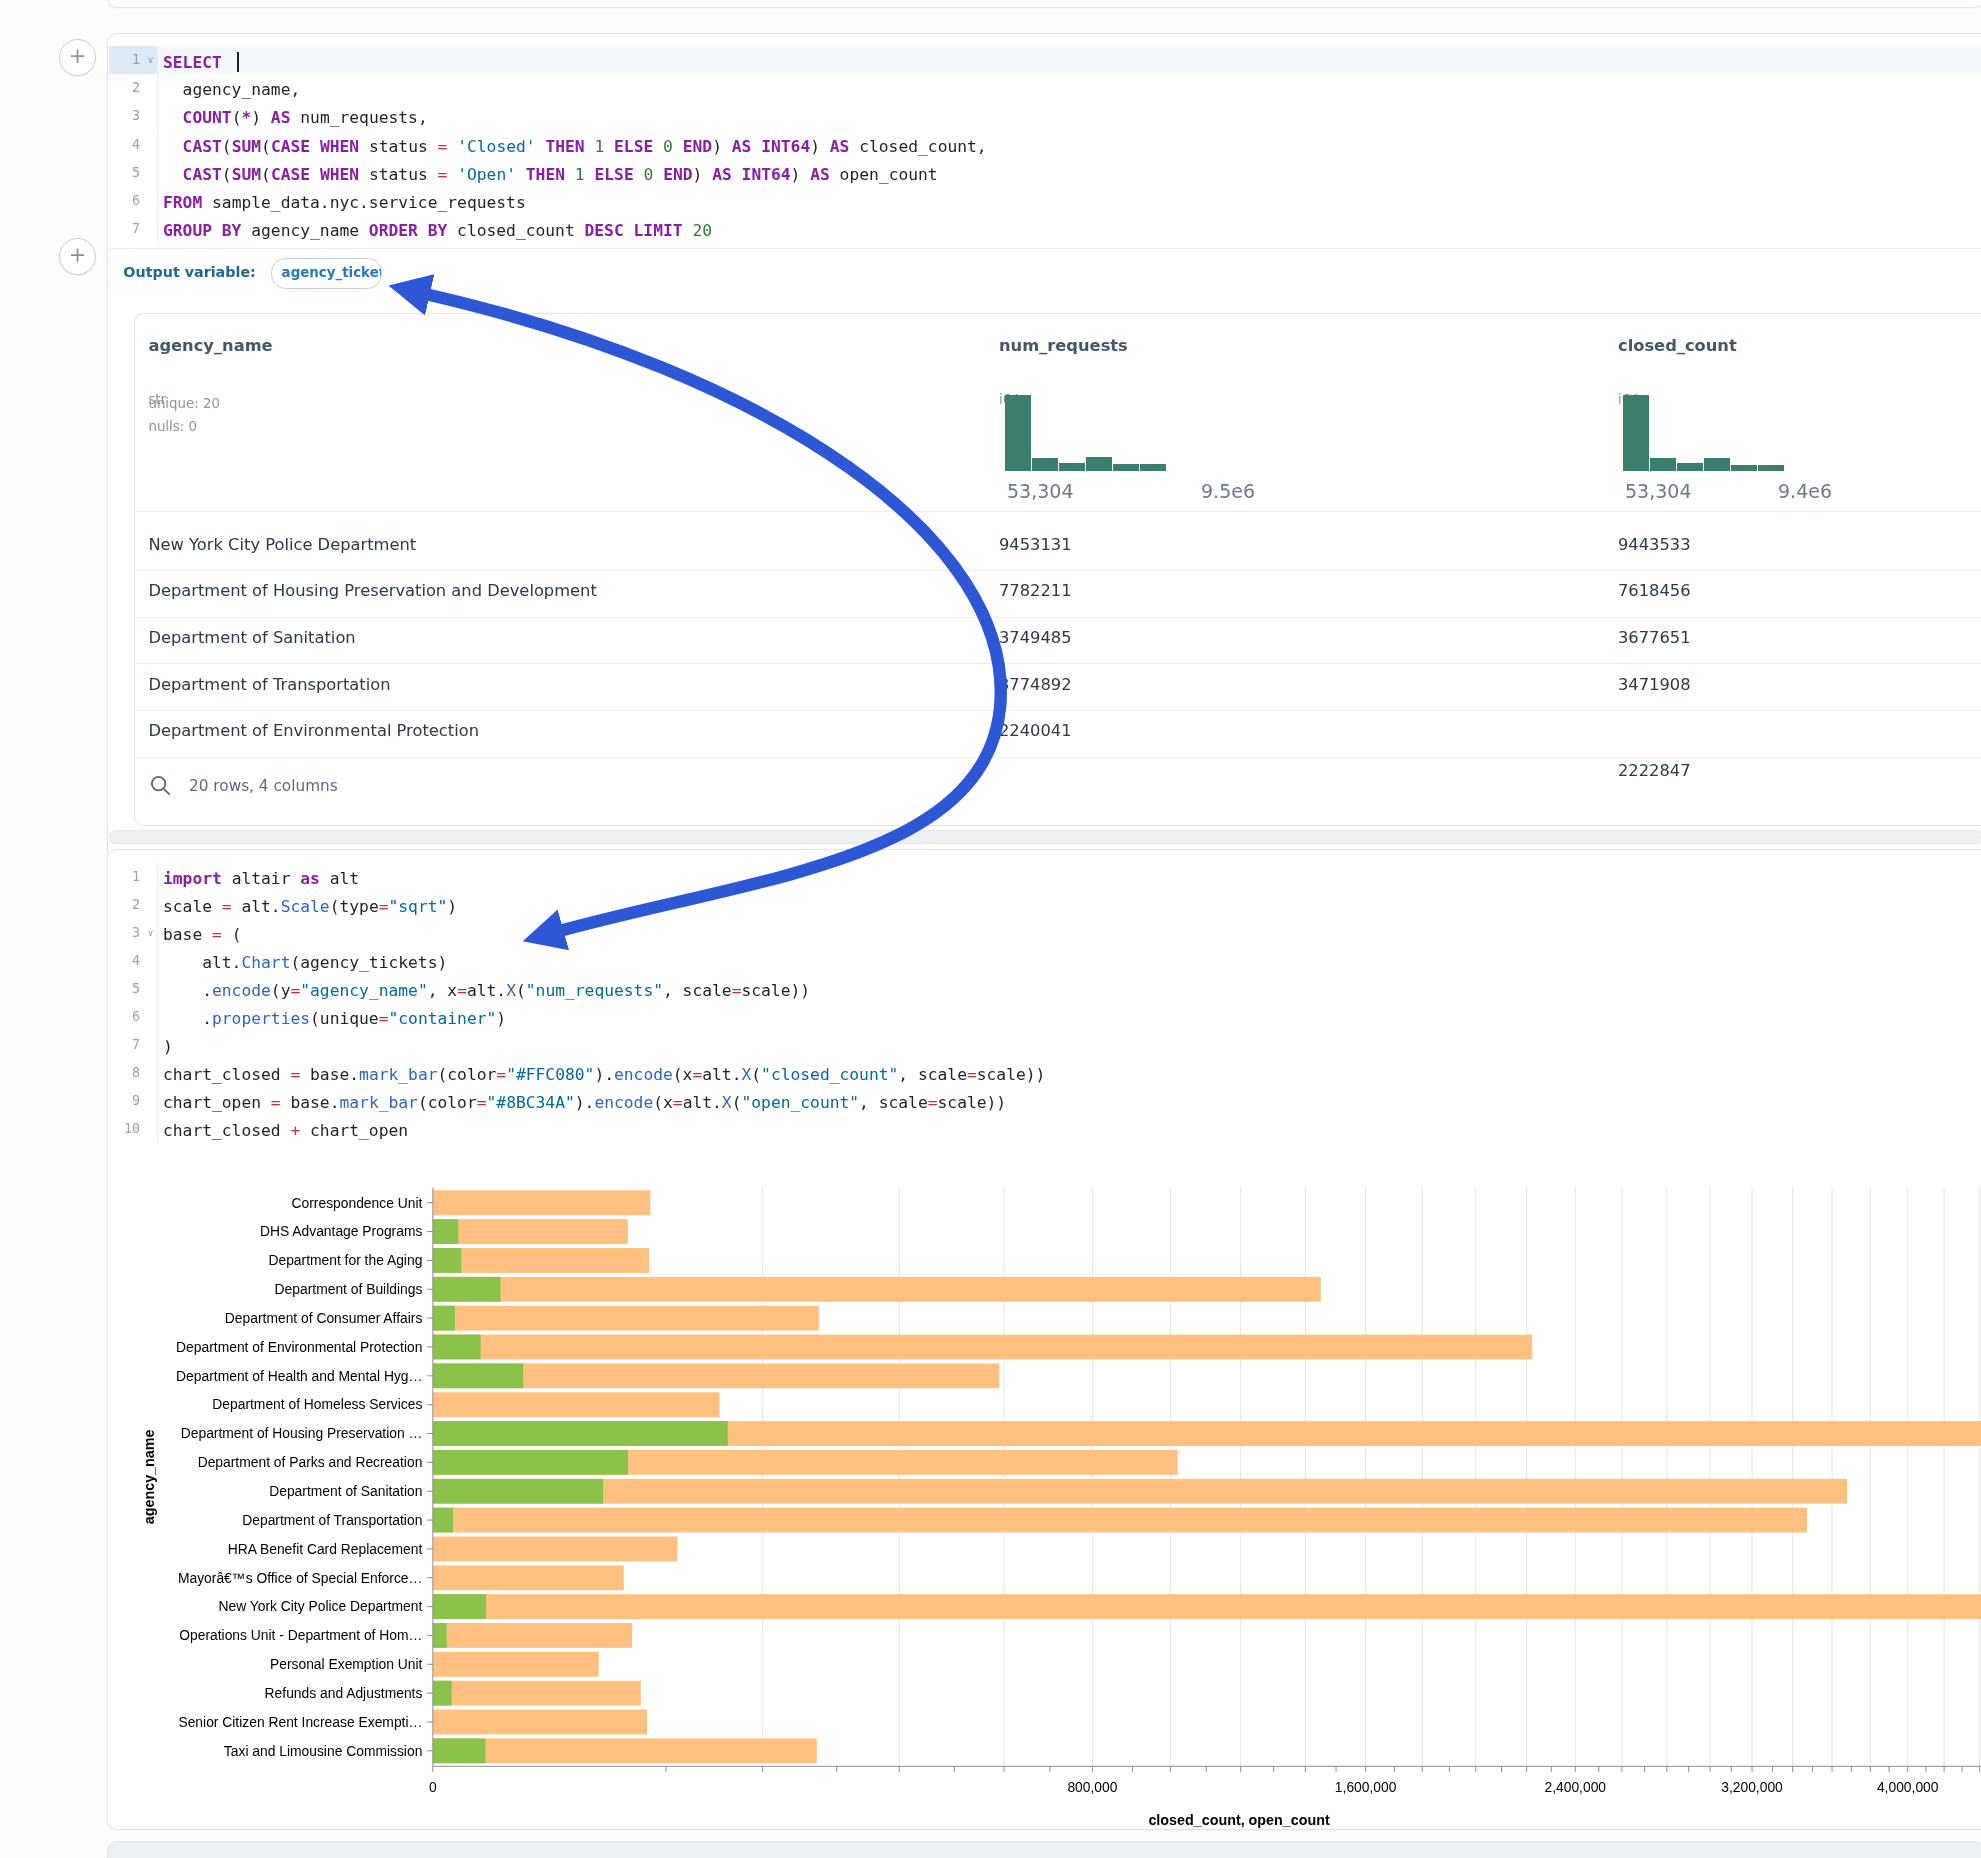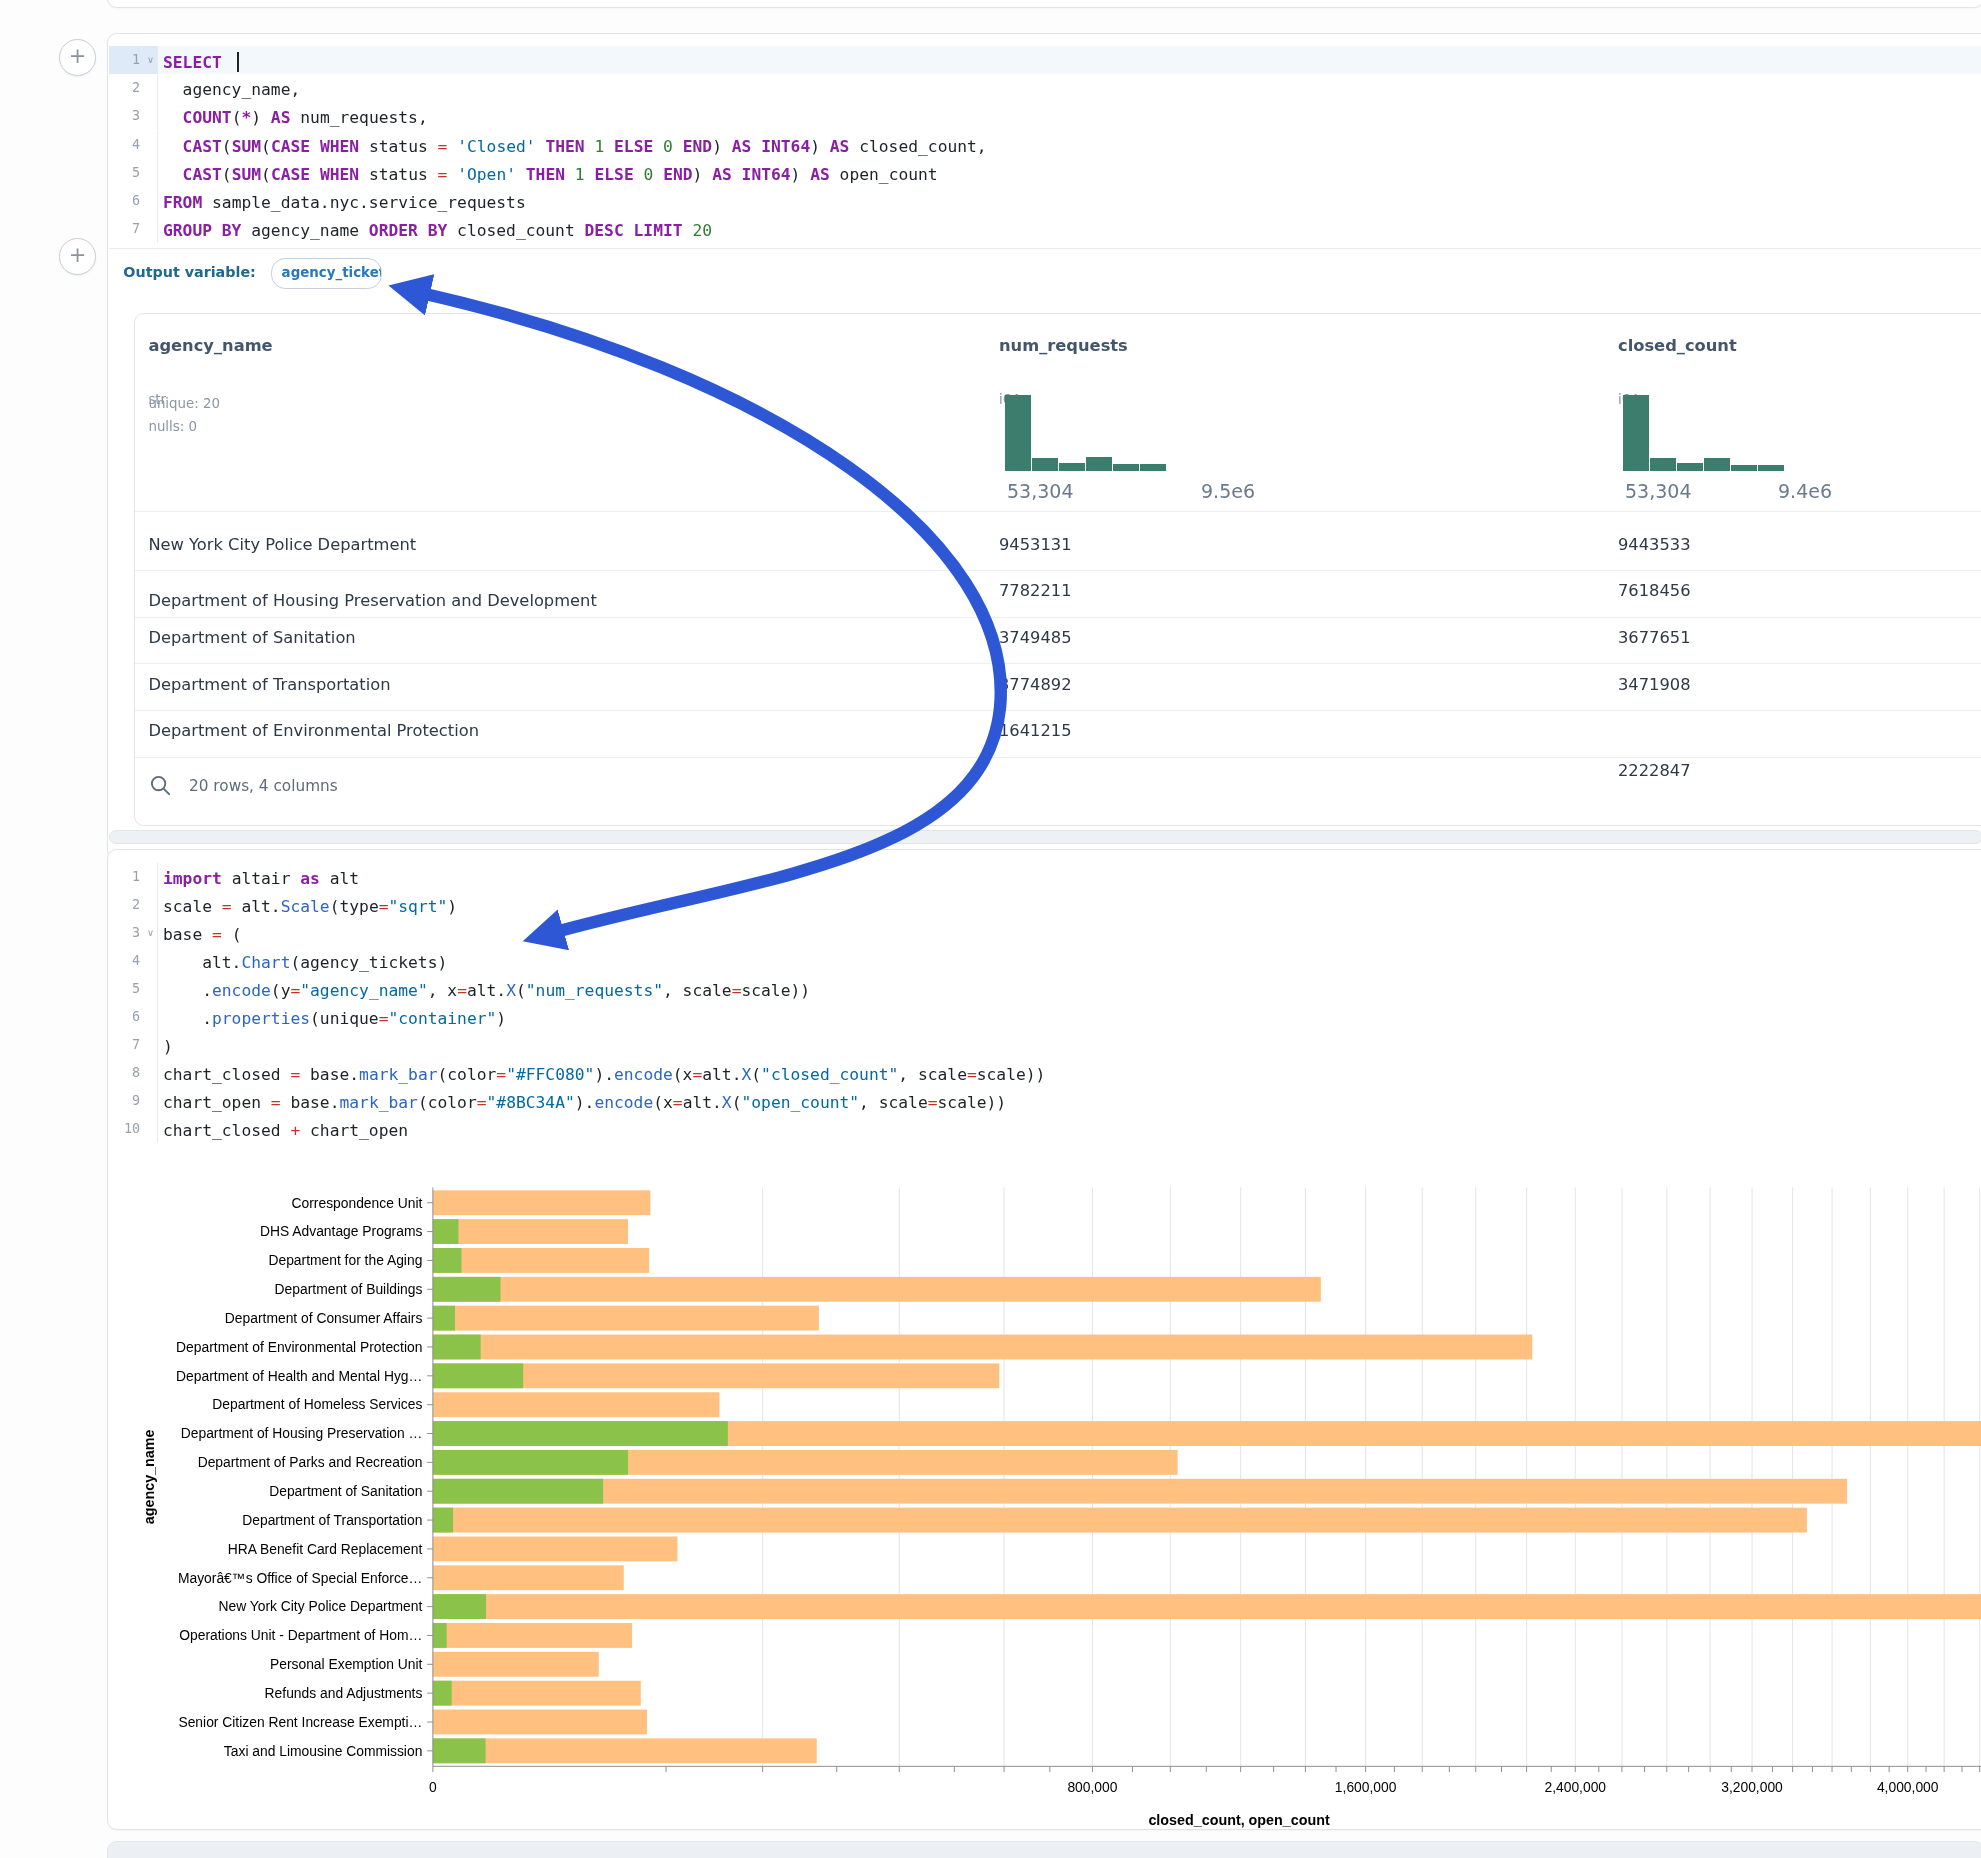--- a/index.html
+++ b/index.html
@@ -145,40 +145,40 @@
 
       <div class="sep" style="top:197px;"></div>
       <div id="table-rows">
           <div>
             <div class="cellv" style="left: 13.4px; top: 221px;">New York City Police Department</div>
             <div class="cellv" style="left: 864px; top: 221px;">9453131</div>
             <div class="cellv" style="left: 1483px; top: 221px;">9443533</div>
             <div class="sep" style="top: 256px;"></div>
           </div>
           <div>
-            <div class="cellv" style="left: 13.4px; top: 277px;">Department of Housing Preservation and Development</div>
+            <div class="cellv" style="left: 13.4px; top: 267px;">Department of Housing Preservation and Development</div>
             <div class="cellv" style="left: 864px; top: 267px;">7782211</div>
             <div class="cellv" style="left: 1483px; top: 267px;">7618456</div>
             <div class="sep" style="top: 303px;"></div>
           </div>
           <div>
             <div class="cellv" style="left: 13.4px; top: 314px;">Department of Sanitation</div>
             <div class="cellv" style="left: 864px; top: 314px;">3749485</div>
             <div class="cellv" style="left: 1483px; top: 314px;">3677651</div>
             <div class="sep" style="top: 349px;"></div>
           </div>
           <div>
             <div class="cellv" style="left: 13.4px; top: 361px;">Department of Transportation</div>
             <div class="cellv" style="left: 864px; top: 361px;">3774892</div>
             <div class="cellv" style="left: 1483px; top: 361px;">3471908</div>
             <div class="sep" style="top: 396px;"></div>
           </div>
           <div>
             <div class="cellv" style="left: 13.4px; top: 407px;">Department of Environmental Protection</div>
-            <div class="cellv" style="left: 864px; top: 407px;">1641215</div>
+            <div class="cellv" style="left: 864px; top: 407px;">2240041</div>
             <div class="cellv" style="left: 1483px; top: 407px; margin-top: 40px;">2222847</div>
             <div class="sep" style="top: 443px;"></div>
           </div>
         </div>
 
       <svg class="abs" style="left:14.3px;top:460px;" width="23" height="23" viewBox="0 0 24 24">
         <circle cx="10" cy="10" r="7" fill="none" stroke="#5d6b7a" stroke-width="2"></circle>
         <line x1="15.2" y1="15.2" x2="21" y2="21" stroke="#5d6b7a" stroke-width="2" stroke-linecap="round"></line>
       </svg>
       <div class="footer-txt" style="left:54px;top:463px;">20 rows, 4 columns</div>

